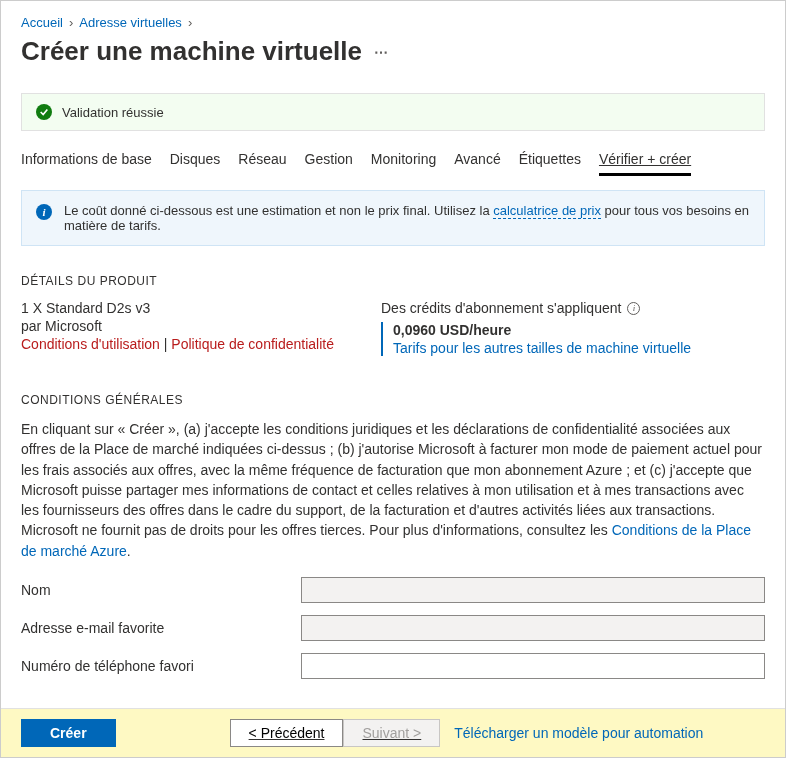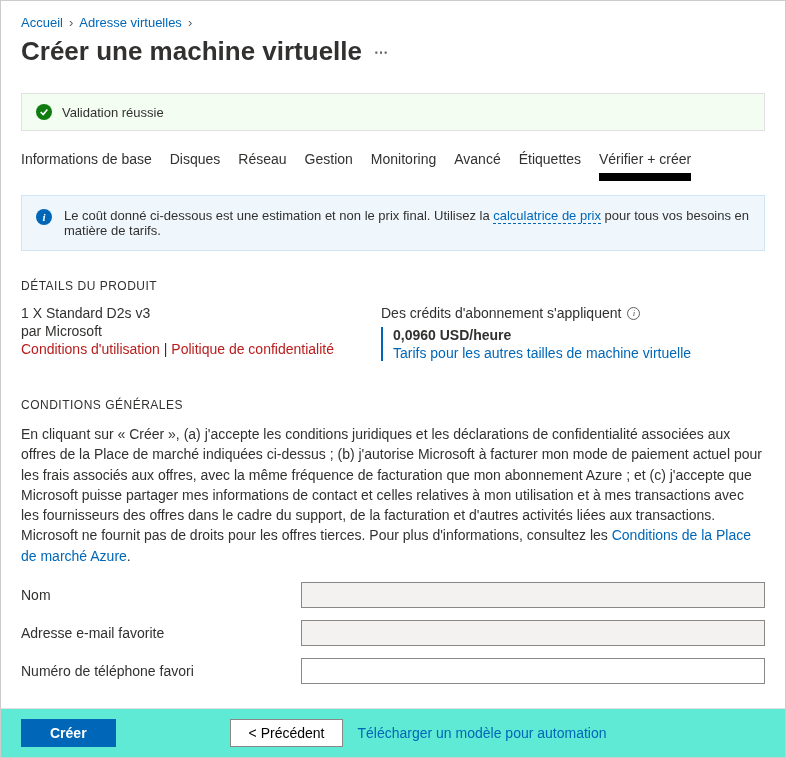--- a/index.html
+++ b/index.html
@@ -28,21 +28,21 @@
     gap: 10px;
     margin-bottom: 14px;
   }
   .check-icon {
     width: 16px; height: 16px; border-radius: 50%;
     background: #107c10; display: inline-flex; align-items: center; justify-content: center;
   }
   .check-icon svg { width: 10px; height: 10px; }
   .tabs { display: flex; gap: 18px; border-bottom: none; margin-bottom: 14px; flex-wrap: wrap; }
   .tab { padding: 6px 0; color: #323130; font-size: 14px; cursor: pointer; border-bottom: 3px solid transparent; }
-  .tab.active { border-bottom: 8px solid #000000; font-weight: 400; }
+  .tab.active { border-bottom: 3px solid #000000; font-weight: 400; text-decoration: underline; }
   .infobox {
     background: #eff6fc;
     border: 1px solid #cfe4f5;
     padding: 12px 14px;
     display: flex;
     gap: 12px;
     align-items: flex-start;
     margin-bottom: 28px;
   }
   .info-icon {
@@ -73,27 +73,27 @@
   .form-row { display: flex; align-items: center; margin-bottom: 12px; }
   .form-row label { flex: 0 0 280px; font-size: 14px; }
   .form-row input {
     flex: 1; height: 26px; border: 1px solid #8a8886; padding: 2px 6px;
     font-size: 13px; background: #f3f2f1;
   }
   .form-row input.white { background: #fff; }
   .footer {
     position: absolute; left: 1px; bottom: 1px; width: 784px;
     border-top: 1px solid #e1e1e1; padding: 10px 20px;
-    display: flex; align-items: center; gap: 14px; background: #5eead4;
+    display: flex; align-items: center; gap: 14px; background: #fef9c3;
   }
   .btn { height: 28px; padding: 0 18px; font-size: 14px; cursor: pointer; border: 1px solid #8a8886; background: #fff; }
   .btn-primary { background: #0067b8; color: #fff; border: 1px solid #0067b8; padding: 0 28px; font-weight: 600; }
   .btn-disabled { color: #a19f9d; border-color: #c8c6c4; background: #f3f2f1; cursor: default; }
   .footer a { color: #0067b8; text-decoration: none; font-size: 14px; }
-  .btn-group { display: flex; gap: 0; margin-left: 100px; }
+  .btn-group { display: flex; gap: 0; margin-left: 100px; text-decoration: underline; }
   .btn-group .btn:first-child { border-right: 1px solid #8a8886; }
   .btn-group .btn { border-radius: 0; }
 </style>
 </head>
 <body>
 
 <div class="page">
   <div class="breadcrumb">
     <a href="#">Accueil</a>
     <span class="sep">›</span>
@@ -174,15 +174,16 @@
   <div class="form-row">
     <label>Numéro de téléphone favori</label>
     <input type="text" class="white" style="">
   </div>
 </div>
 
 <div class="footer">
   <button class="btn btn-primary">Créer</button>
   <div class="btn-group">
     <button class="btn">&lt;  Précédent</button>
+    <button class="btn btn-disabled">Suivant  &gt;</button>
   </div>
   <a href="#">Télécharger un modèle pour automation</a>
 </div>
 
 </body></html>

